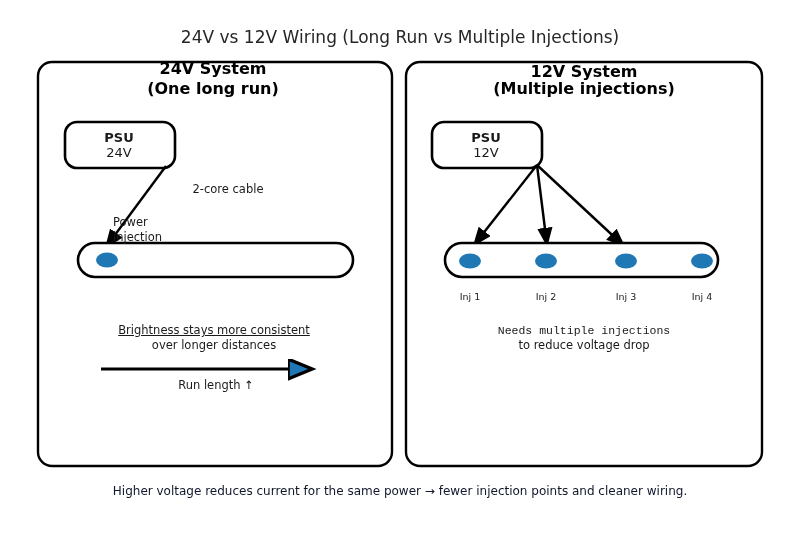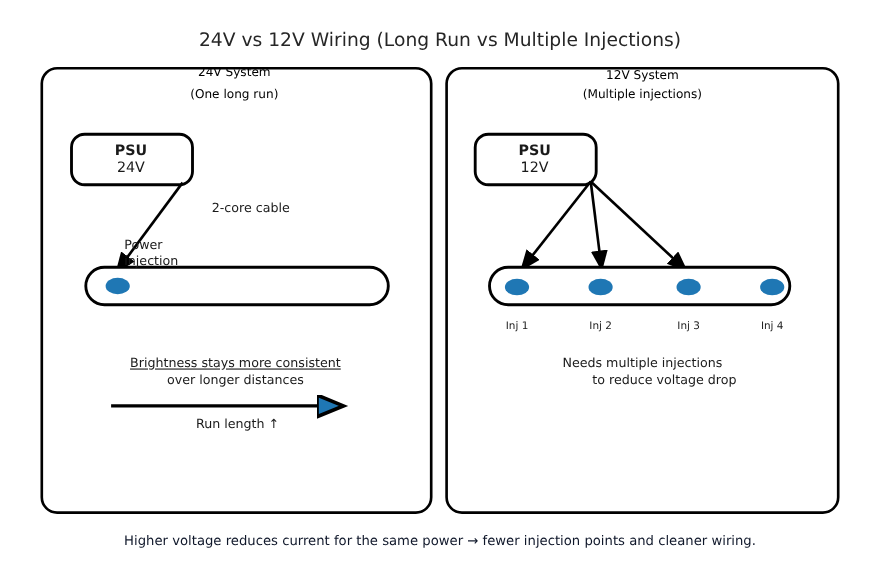--- a/index.html
+++ b/index.html
@@ -34,22 +34,22 @@
     line-height: 1.18;
     color: #1a1a1a;
   }
   .center { transform: translateX(-50%); text-align: center; }
 
   .fig-title {
     font-size: 17px;
     color: #262626;
   }
   .panel-title {
-    font-size: 11px;
-    font-weight: normal;
+    font-size: 16px;
+    font-weight: bold;
     color: #000000;
   }
   .psu-main {
     font-size: 13px;
     font-weight: bold;
   }
   .psu-sub {
     font-size: 13px;
   }
   .note {
@@ -144,18 +144,18 @@
 
   <div class="txt psu-main center" style="left:486px; top:130px;">PSU</div>
   <div class="txt psu-sub center" style="left:486px; top:145px;">12V</div>
 
 
   <div class="txt inj-label center" style="left:470px; top:291px;">Inj 1</div>
   <div class="txt inj-label center" style="left:546px; top:291px;">Inj 2</div>
   <div class="txt inj-label center" style="left:626px; top:291px;">Inj 3</div>
   <div class="txt inj-label center" style="left:702px; top:291px;">Inj 4</div>
 
-  <div class="txt body-note center" style="left:584px; top:324px;">Needs multiple injections</div>
-  <div class="txt body-note center" style="left:584px; top:339px;margin-left:20px;">to reduce voltage drop</div>
+  <div class="txt body-note center" style="left:584px; top:324px;font-family:Liberation Mono, monospace;">Needs multiple injections</div>
+  <div class="txt body-note center" style="left:584px; top:339px;">to reduce voltage drop</div>
 
   <div class="txt caption center" style="left:400px; top:484px;">Higher voltage reduces current for the same power → fewer injection points and cleaner wiring.</div>
 
 </div>
 
 </body></html>

